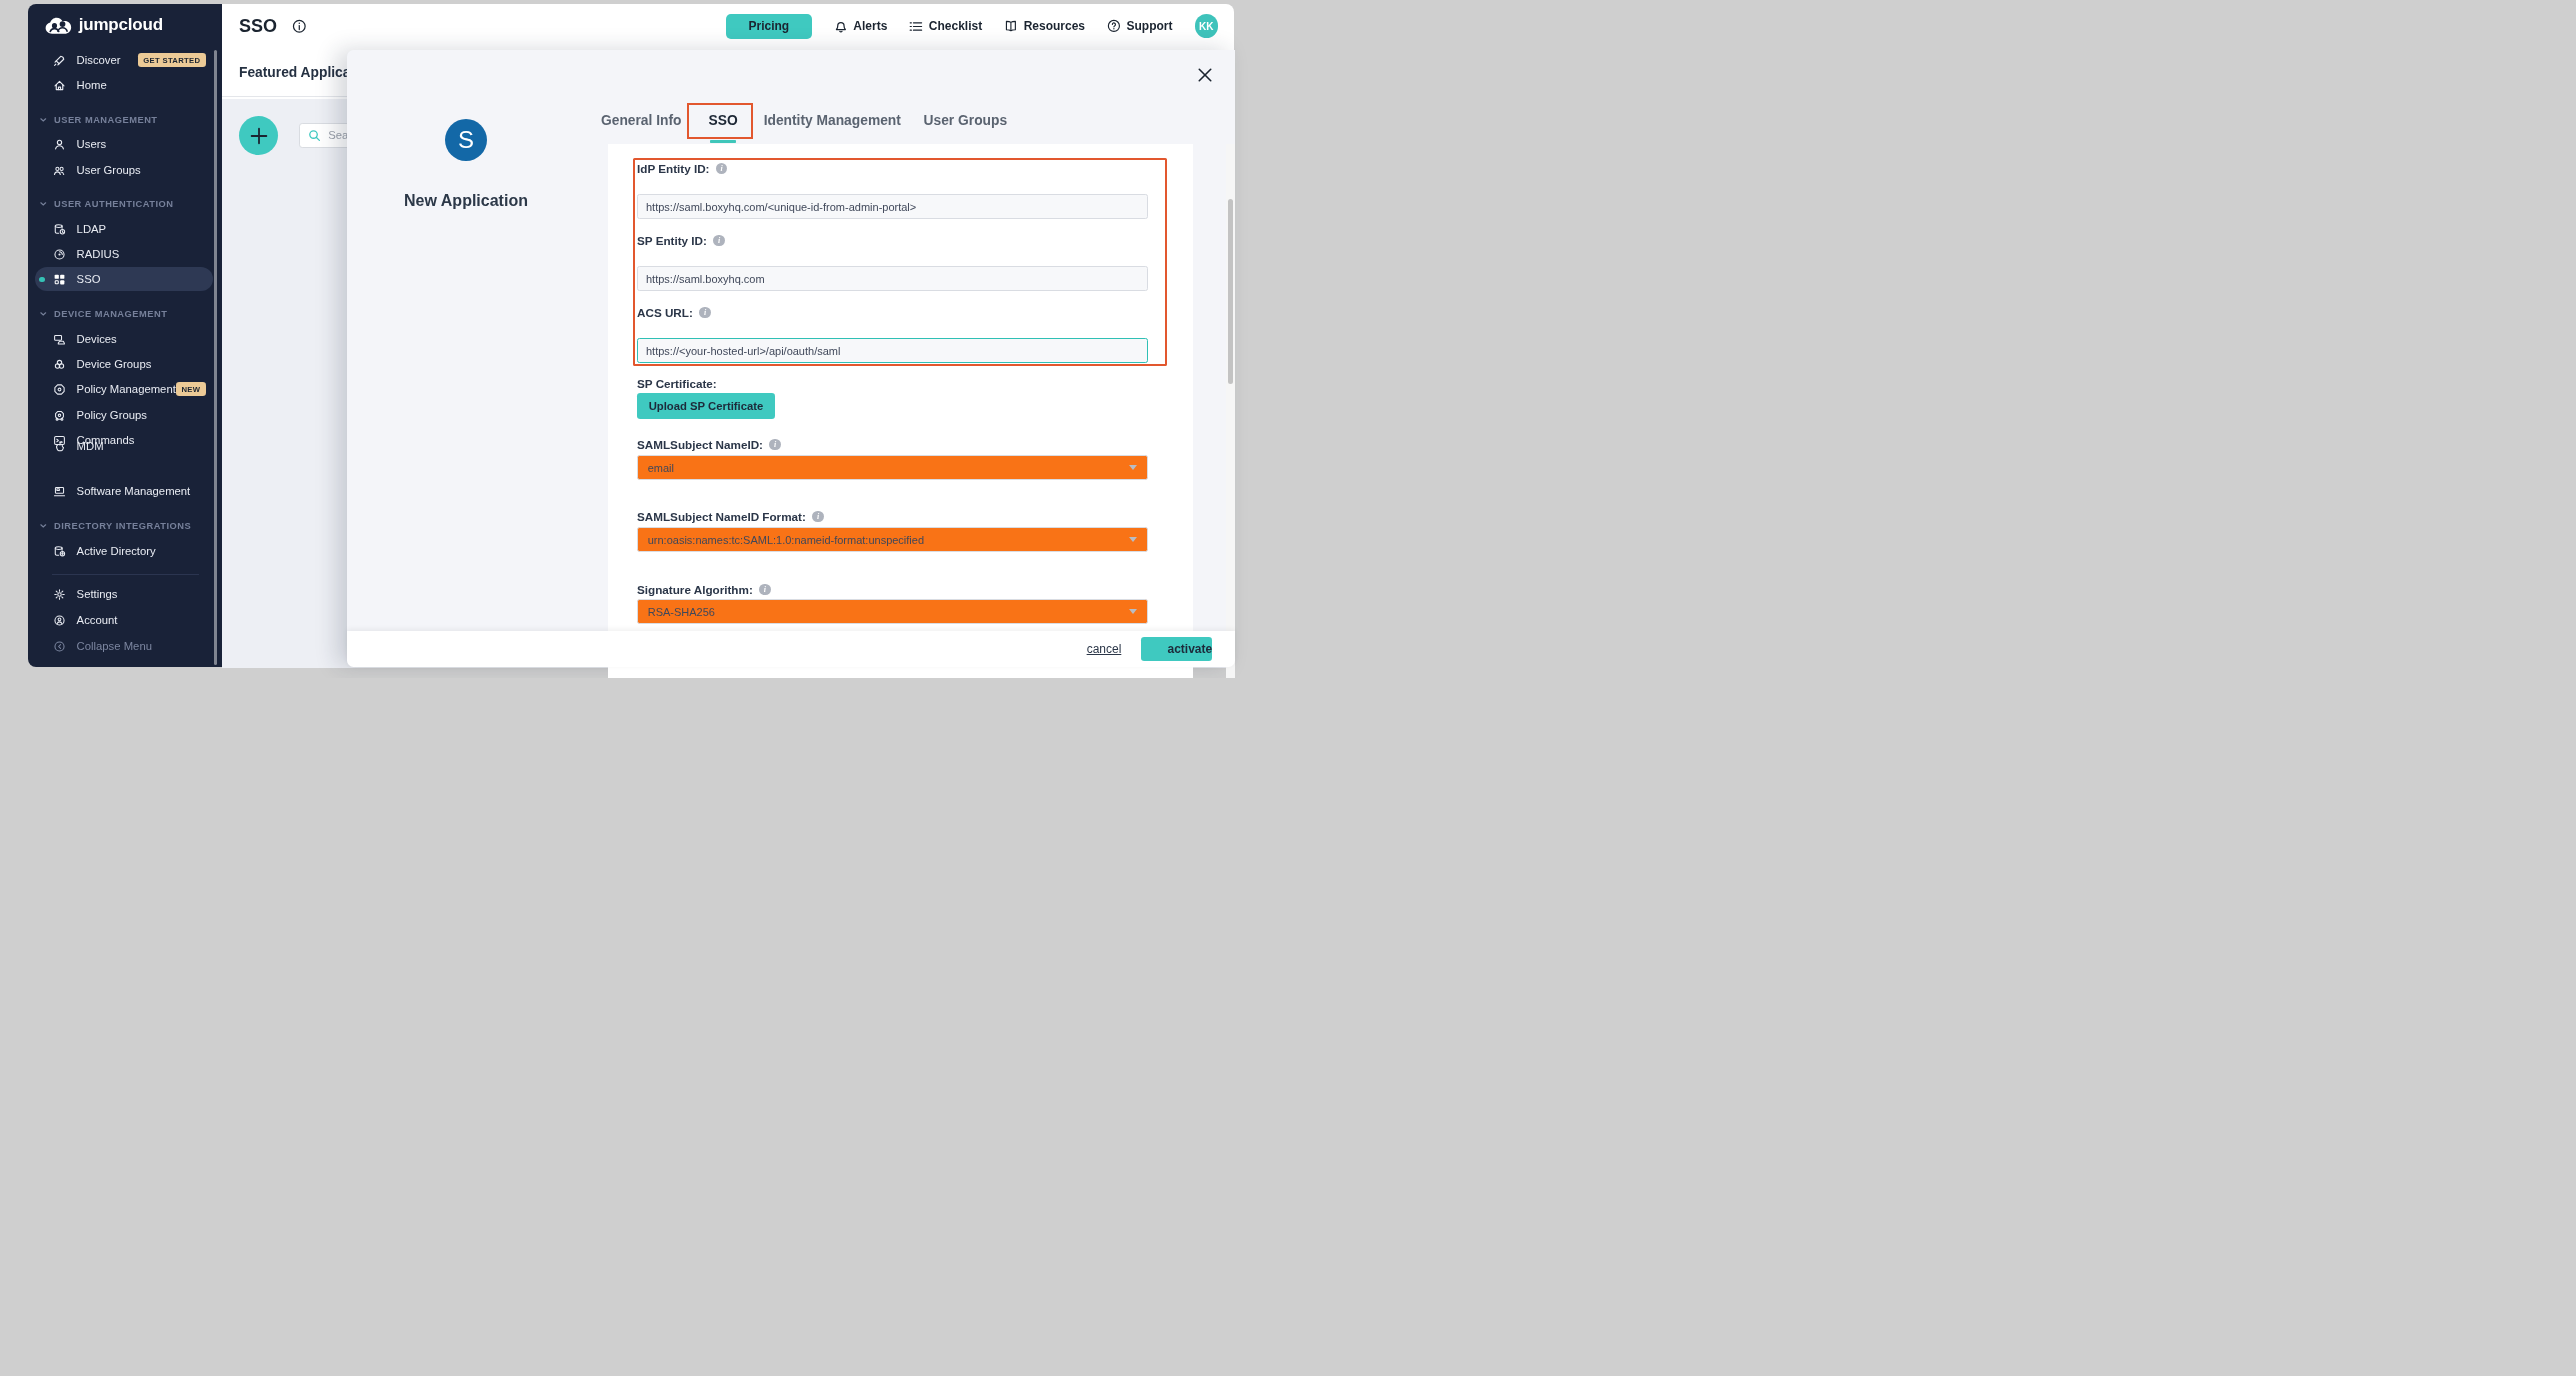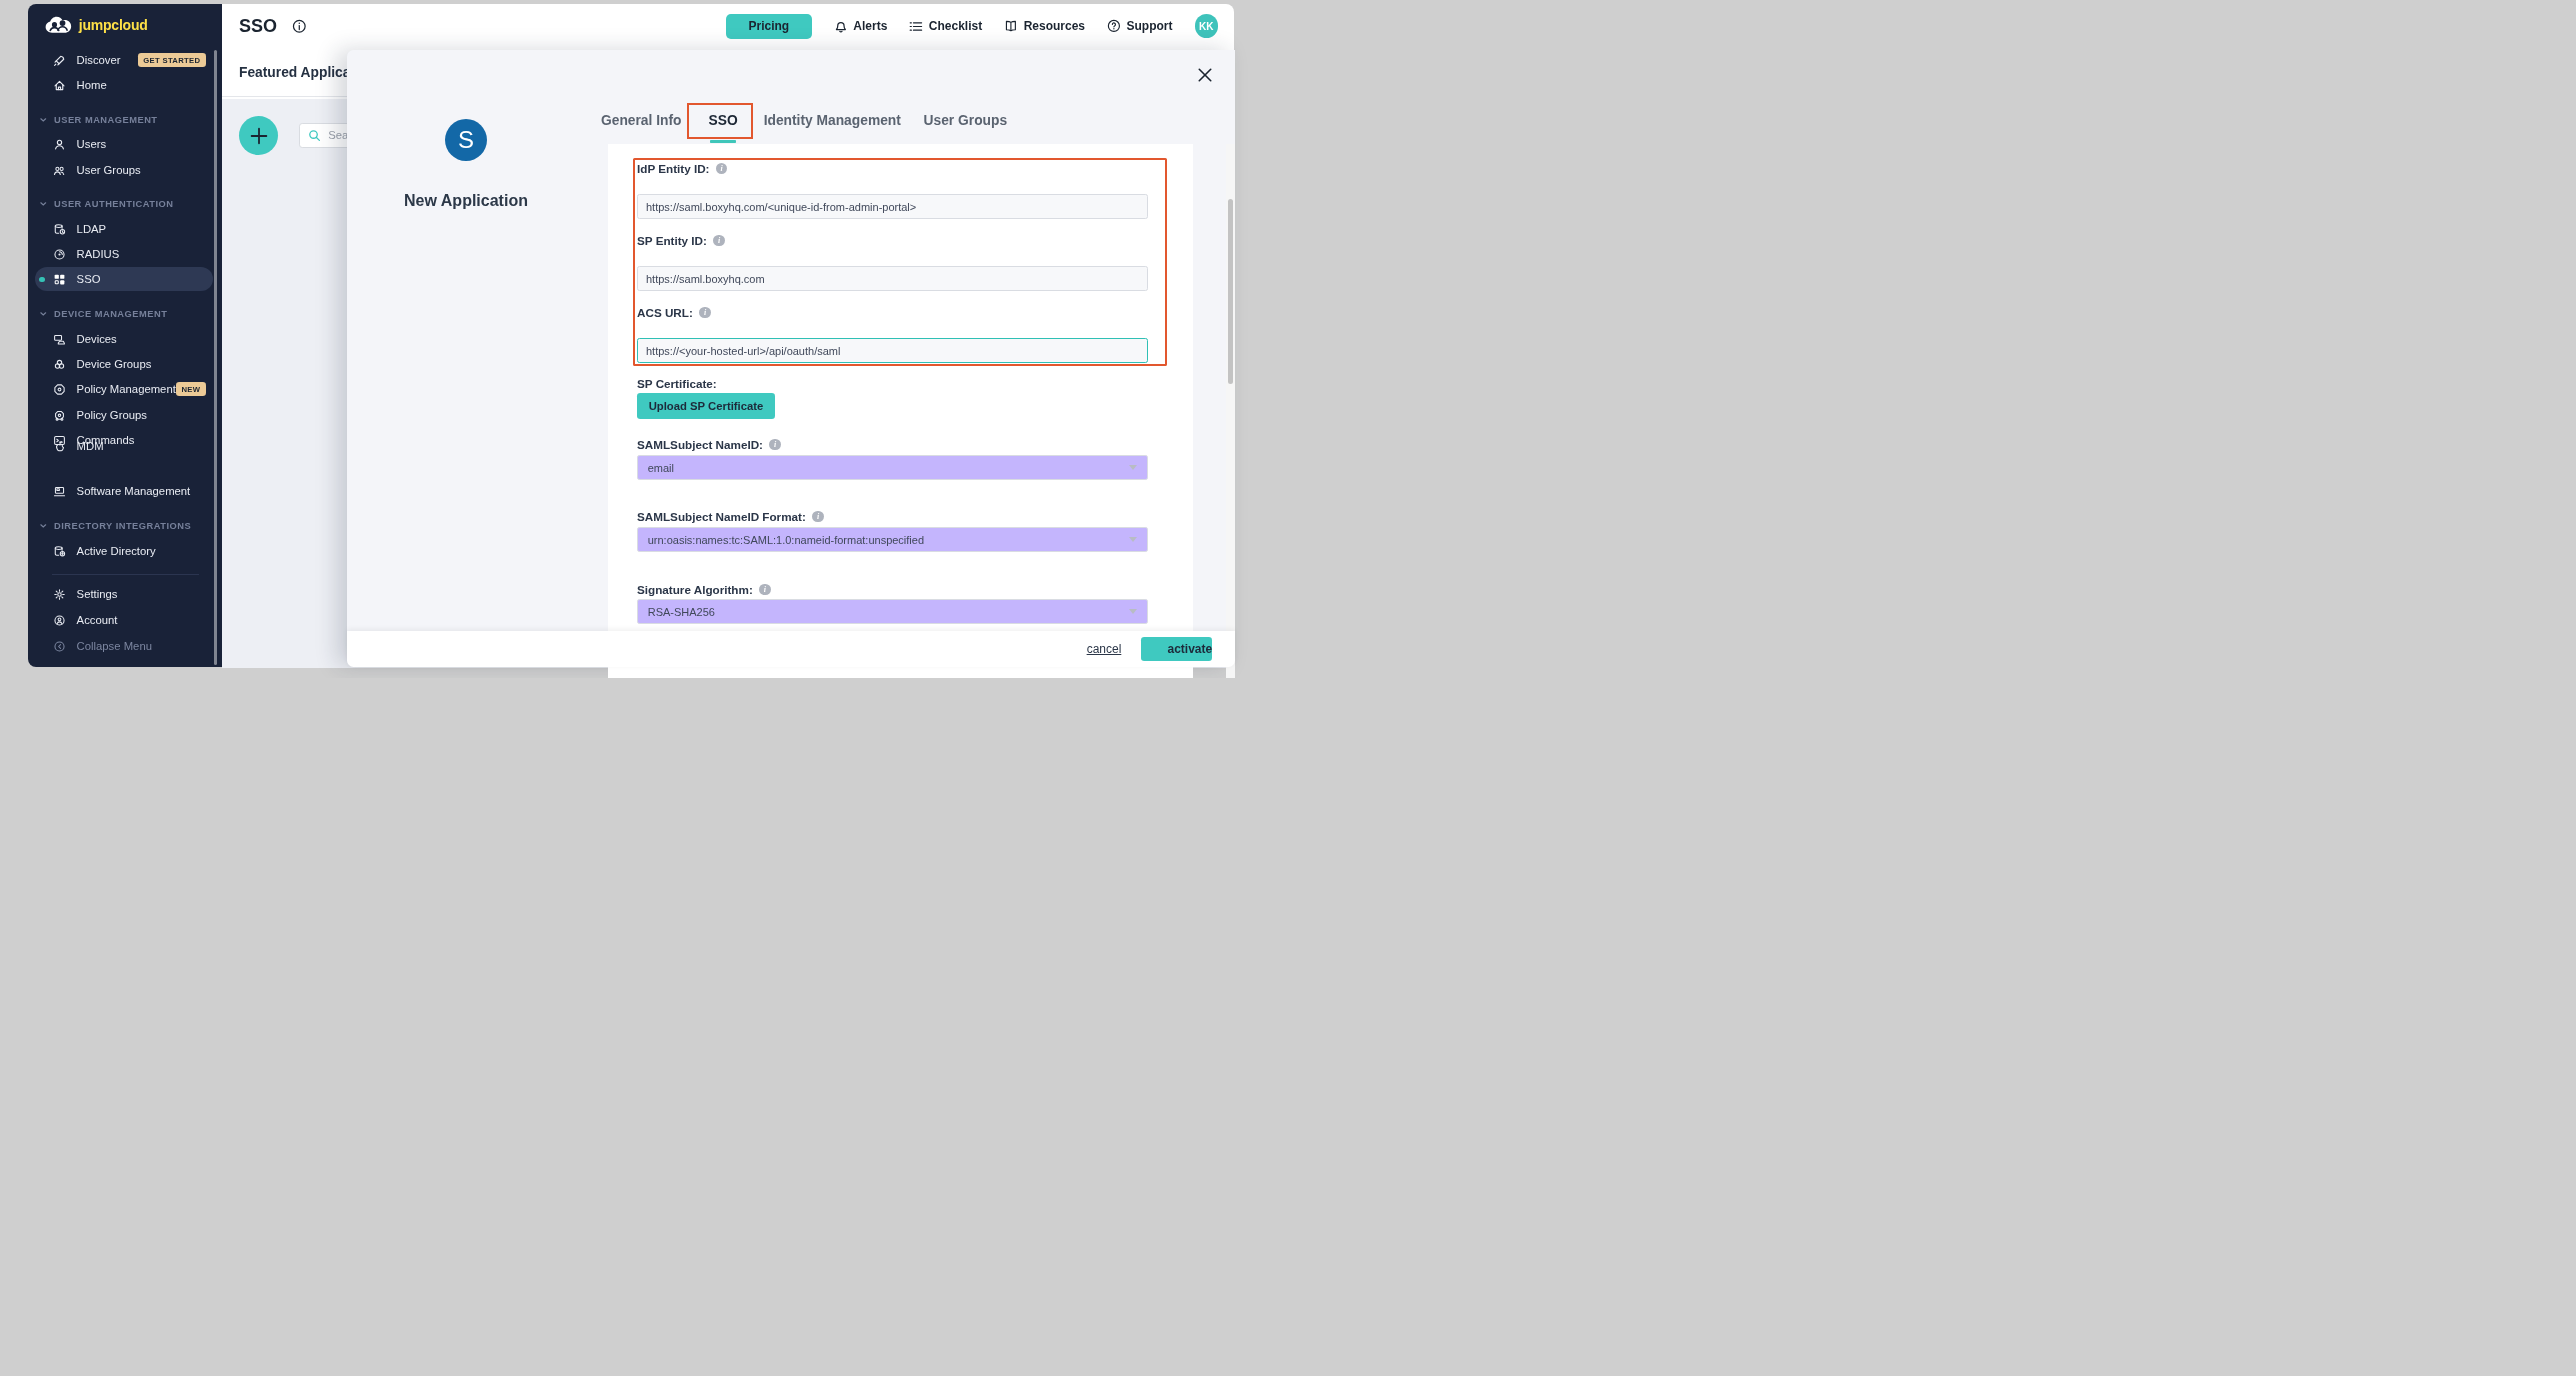--- a/index.html
+++ b/index.html
@@ -11,21 +11,21 @@
     color:#1b2430;
   }
   svg { display:block; }
 
   
   .sidebar {
     position:absolute; left:28px; top:4px; width:194px; height:663px;
     background:#192238; border-radius:8px 0 0 8px;
   }
   .logo { position:absolute; left:16px; top:11.3px; display:flex; align-items:center; gap:5.7px; cursor:pointer; }
-  .logo-text { color:#fde047; font-size:14px; font-weight:700; letter-spacing:-0.2px; }
+  .logo-text { color:#ffffff; font-size:17px; font-weight:700; letter-spacing:-0.2px; }
   .side-row {
     position:absolute; left:6.5px; width:178px; height:24px;
     display:flex; align-items:center; border-radius:12px; cursor:pointer;
     color:#e9ecf3; font-size:11.3px;
   }
   .side-row .s-icon { margin-left:18.6px; width:13px; height:13px; flex:0 0 13px; }
   .side-row .s-label { margin-left:10.5px; white-space:nowrap; }
   .side-row.active { background:#2e3954; }
   .side-row.muted { color:#7c86a0; }
   .active-dot { position:absolute; left:4.9px; top:9.7px; width:5.7px; height:5.7px; border-radius:50%; background:#35c1b5; }
@@ -91,21 +91,21 @@
 
   .annotation-box { position:absolute; left:286px; top:108px; width:534px; height:208px; border:2.4px solid #e2572e; border-radius:1.6px; pointer-events:none; }
 
   .f-label { position:absolute; left:290px; display:flex; align-items:center; gap:6.5px; font-size:11.7px; font-weight:700; color:#2b3648; }
   .info-dot { width:11.3px; height:11.3px; border-radius:50%; background:#aeb3bd; color:#fff;
     display:flex; align-items:center; justify-content:center; font-size:8px; font-style:italic; font-weight:700;
     font-family:"Liberation Serif", serif; cursor:pointer; }
   .f-input { position:absolute; left:290px; width:511px; height:25px; background:#f7f8fa; border:0.8px solid #d9dce2; border-radius:2.4px;
     font-size:11px; color:#40485a; padding:0 8px; font-family:inherit; outline:none;margin-top:18px; }
   .f-input.hl { border:1.6px solid #2fc0b5; }
-  .f-select { position:absolute; left:290px; width:511px; height:25px; background:#c4b5fd; border:0.8px solid #d9dce2; border-radius:2.4px;
+  .f-select { position:absolute; left:290px; width:511px; height:25px; background:#f97316; border:0.8px solid #d9dce2; border-radius:2.4px;
     display:flex; align-items:center; padding:0 9.7px; font-size:11px; color:#40485a; cursor:pointer; }
   .caret { margin-left:auto; width:0; height:0; border-left:4px solid transparent; border-right:4px solid transparent; border-top:5.7px solid #b8bcc4; }
   .btn-upload { position:absolute; left:290px; top:343px; width:138px; height:26px; background:#3fc9c0; border:none; border-radius:3.2px;
     font-size:11.3px; font-weight:700; color:#1d2a3a; cursor:pointer; font-family:inherit; }
 
   .modal-footer { position:absolute; left:0; top:581px; width:888px; height:36px; background:#fff; border-radius:0 0 6.5px 6.5px;
     box-shadow:0 -1.6px 4.9px rgba(0,0,0,0.06); display:flex; align-items:center; justify-content:flex-end; gap:20px; padding-right:22.7px; }
   .link-cancel { font-size:12px; color:#2b3648; text-decoration:underline; cursor:pointer; background:none; border:none; font-family:inherit; }
   .btn-activate { width:71px; height:24px; background:#3fc9c0; border:none; border-radius:3.2px;
     font-size:12px; font-weight:700; color:#1d2a3a; cursor:pointer; font-family:inherit;padding-left:26px; }

